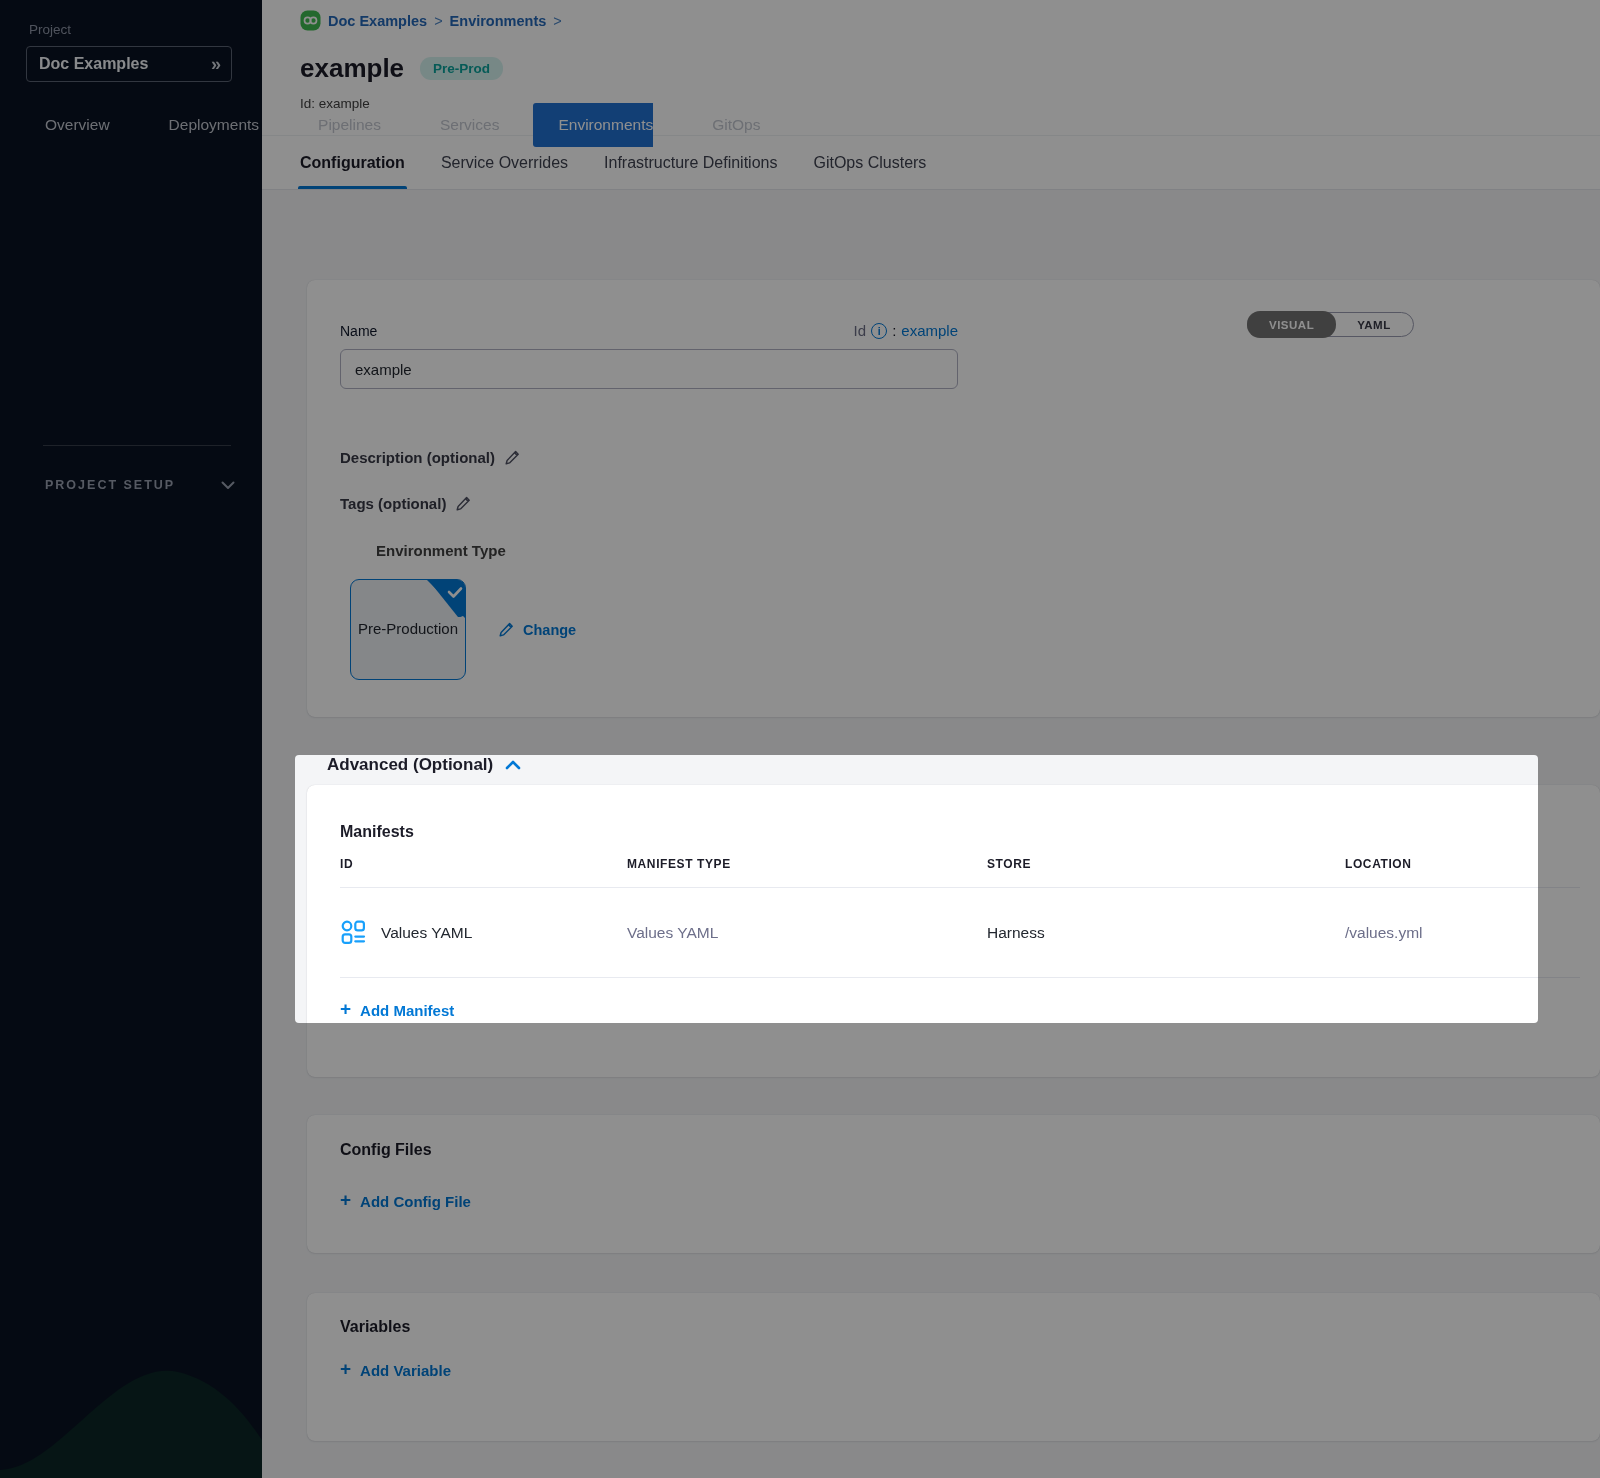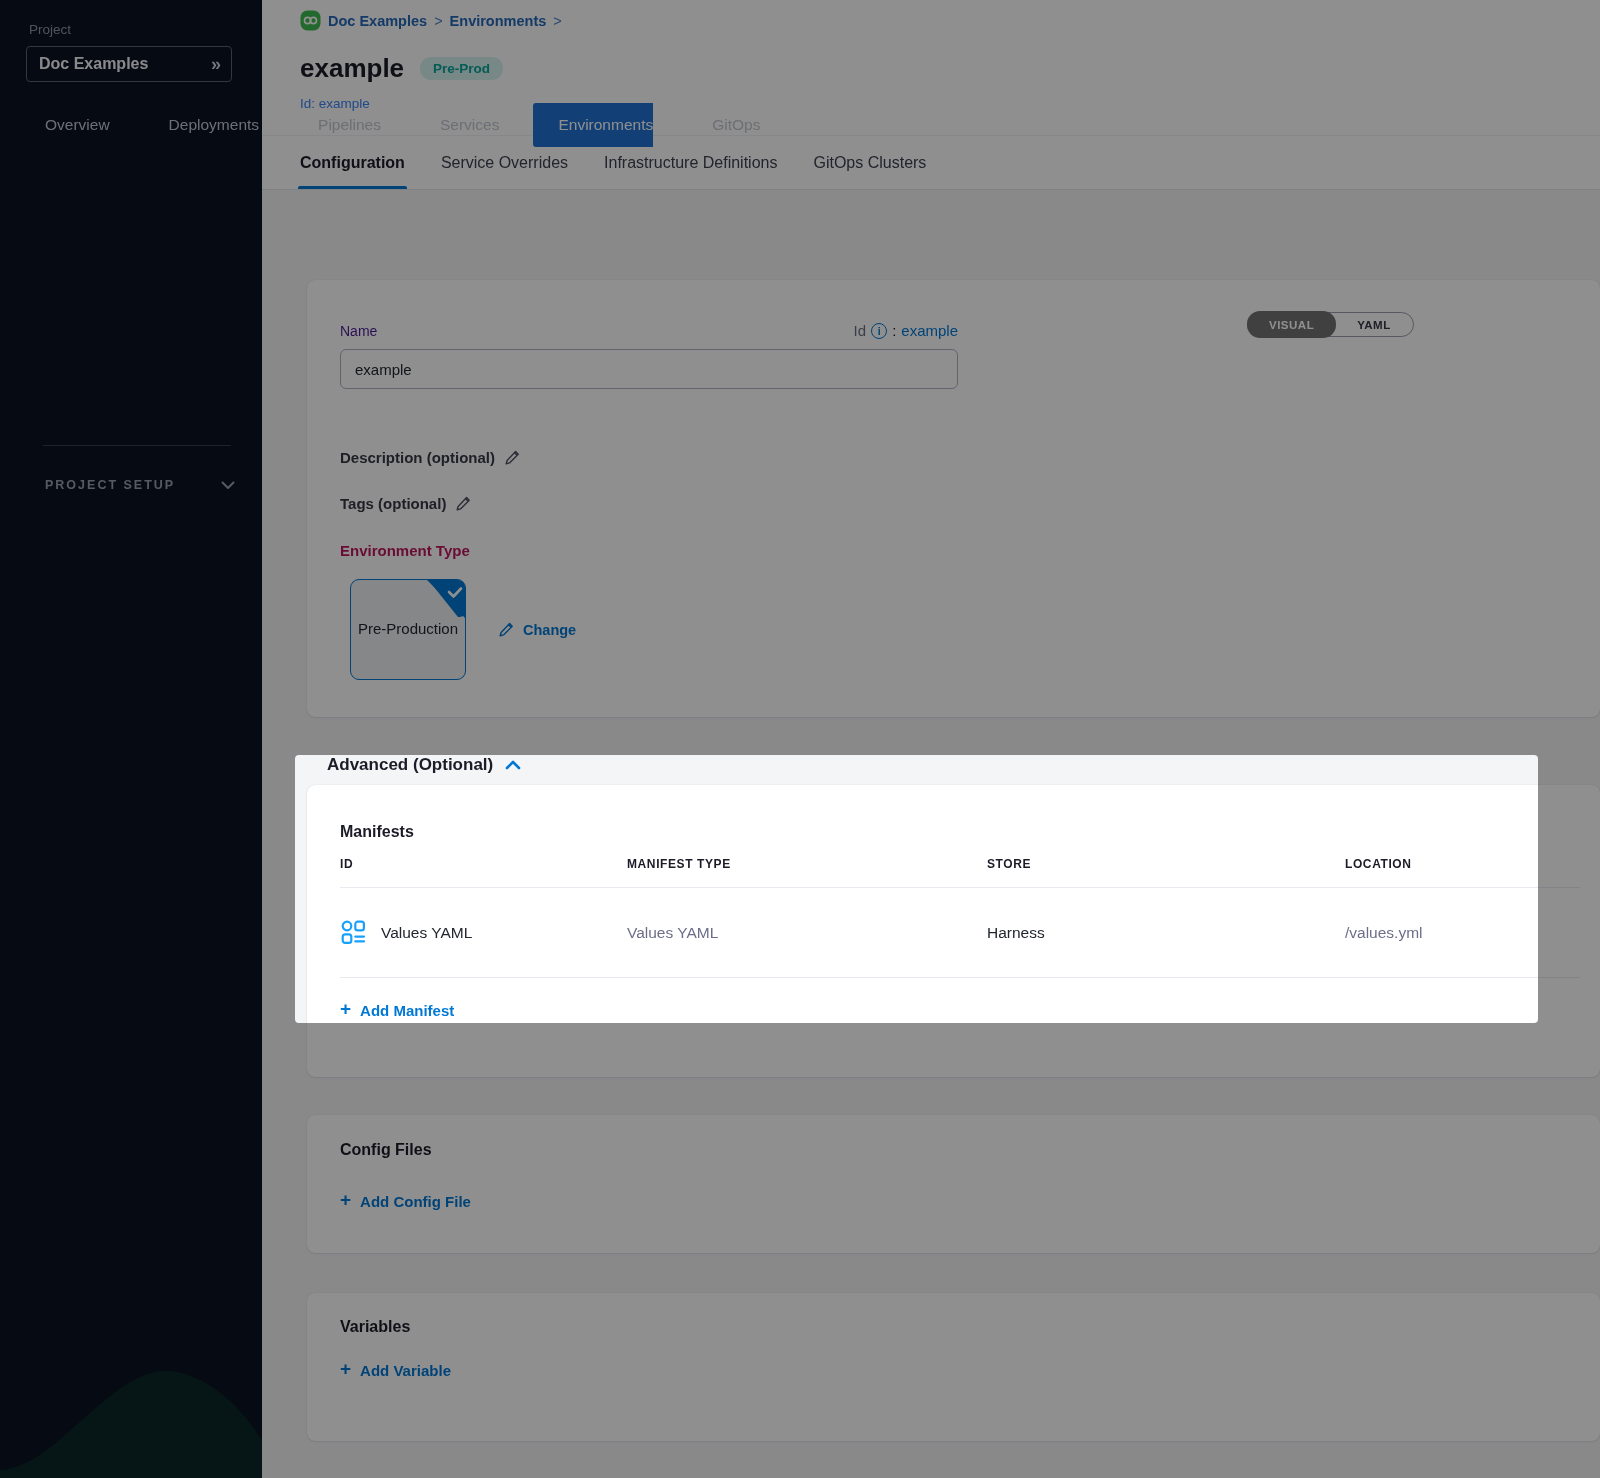--- a/index.html
+++ b/index.html
@@ -21,51 +21,51 @@
 
   
   .main { position:absolute; left:262px; top:0; width:1338px; height:1478px; }
   .page-header { height:135px; background:#ffffff; padding:10px 0 0 38px; }
   .breadcrumb { display:flex; align-items:center; gap:7px; font-size:14.5px; font-weight:600; color:#2568b8; }
   .breadcrumb .crumb { cursor:pointer; }
   .breadcrumb .sep { color:#4b84c4; font-weight:400; }
   .title-row { display:flex; align-items:center; gap:16px; margin-top:22px; }
   .page-title { font-size:26px; font-weight:600; color:#1c1c28; }
   .badge { background:#d5f2ef; color:#0aa29b; font-size:13.5px; font-weight:700; padding:4px 13px; border-radius:11px; }
-  .id-line { margin-top:12px; font-size:13.5px; color:#3b82f6; }
+  .id-line { margin-top:12px; font-size:13.5px; color:#404040; }
 
   .tabstrip { height:55px; background:#ffffff; border-top:1px solid #eef0f3; border-bottom:1px solid #e4e6eb; display:flex; align-items:stretch; gap:36px; padding-left:38px; }
   .tab { position:relative; display:flex; align-items:center; font-size:16px; color:#3f4250; cursor:pointer; }
   .tab.active { font-weight:700; color:#1c1c28; }
   .tab.active::after { content:''; position:absolute; left:-2px; right:-2px; bottom:0; height:3px; background:#0278d5; border-radius:2px 2px 0 0; }
 
   .content { position:relative; background:#f4f5f7; height:1288px; padding-left:45px; }
 
   
   .mode-toggle { position:absolute; top:32px; left:985px; display:flex; align-items:center; height:25px; border:1px solid #9a9cb0; border-radius:13px; background:#ffffff; cursor:pointer; }
   .mode-seg { font-size:11.5px; font-weight:700; letter-spacing:0.5px; padding:0 22px; height:33px; display:flex; align-items:center; border-radius:13px; }
   .mode-seg.active { background:#737373; color:#ffffff; margin:-1px; height:27px; }
   .mode-seg.inactive { color:#383946; }
 
   .card { background:#ffffff; border-radius:8px; box-shadow:0 0 1px rgba(40,41,61,0.2), 0 1px 2px rgba(96,97,112,0.12); }
 
   
   .form-card { margin-top:90px; height:437px; padding:42px 0 0 33px; }
   .name-row { width:618px; display:flex; align-items:center; justify-content:space-between; }
-  .field-label { font-size:14px; color:#4c1d95; }
+  .field-label { font-size:14px; color:#0f172a; }
   .id-line2 { display:flex; align-items:center; gap:5px; font-size:15px; }
   .id-line2 .id-word { color:#6b6d85; }
   .id-line2 .id-colon { color:#1c1c28; }
   .id-line2 .id-val { color:#0278d5; cursor:pointer; }
   .info-icon { width:16px; height:16px; border:1.4px solid #0278d5; border-radius:50%; color:#0278d5; font-size:10.5px; font-weight:700; display:inline-flex; align-items:center; justify-content:center; font-style:normal; cursor:pointer; }
   .name-input { margin-top:10px; width:618px; height:40px; border:1px solid #b0b1c3; border-radius:6px; font-size:15px; color:#22272f; padding:0 14px; font-family:"Liberation Sans", sans-serif; background:#fff; }
   .opt-row { display:flex; align-items:center; gap:9px; font-size:15px; font-weight:700; color:#383946; }
   .opt-desc { margin-top:60px; }
   .opt-tags { margin-top:29px; }
-  .envtype-label { margin-top:30px; font-size:15px; font-weight:700; color:#be185d; }
+  .envtype-label { margin-top:30px; font-size:15px; font-weight:700; color:#404040;margin-left:36px; }
   .envtype-row { display:flex; align-items:center; gap:32px; margin-top:20px; margin-left:10px; }
   .env-card { position:relative; width:116px; height:101px; background:#edf0f4; border:1.5px solid #0278d5; border-radius:9px; display:flex; align-items:center; justify-content:center; text-align:center; font-size:15px; color:#22272f; line-height:1.5; cursor:pointer; overflow:hidden; }
   .env-corner { position:absolute; top:-1px; right:-1px; }
   .link { color:#0278d5; font-weight:700; cursor:pointer; }
   .change-link { display:flex; align-items:center; gap:8px; font-size:14.5px; }
 
   
   .advanced-header { margin-top:38px; margin-left:20px; display:flex; align-items:center; gap:12px; font-size:17px; font-weight:700; color:#1c1c28; cursor:pointer; }
   .manifests-card { margin-top:10px; height:292px; padding:38px 0 0 33px; }
   .section-title { font-size:16px; font-weight:700; color:#1c1c28; }

